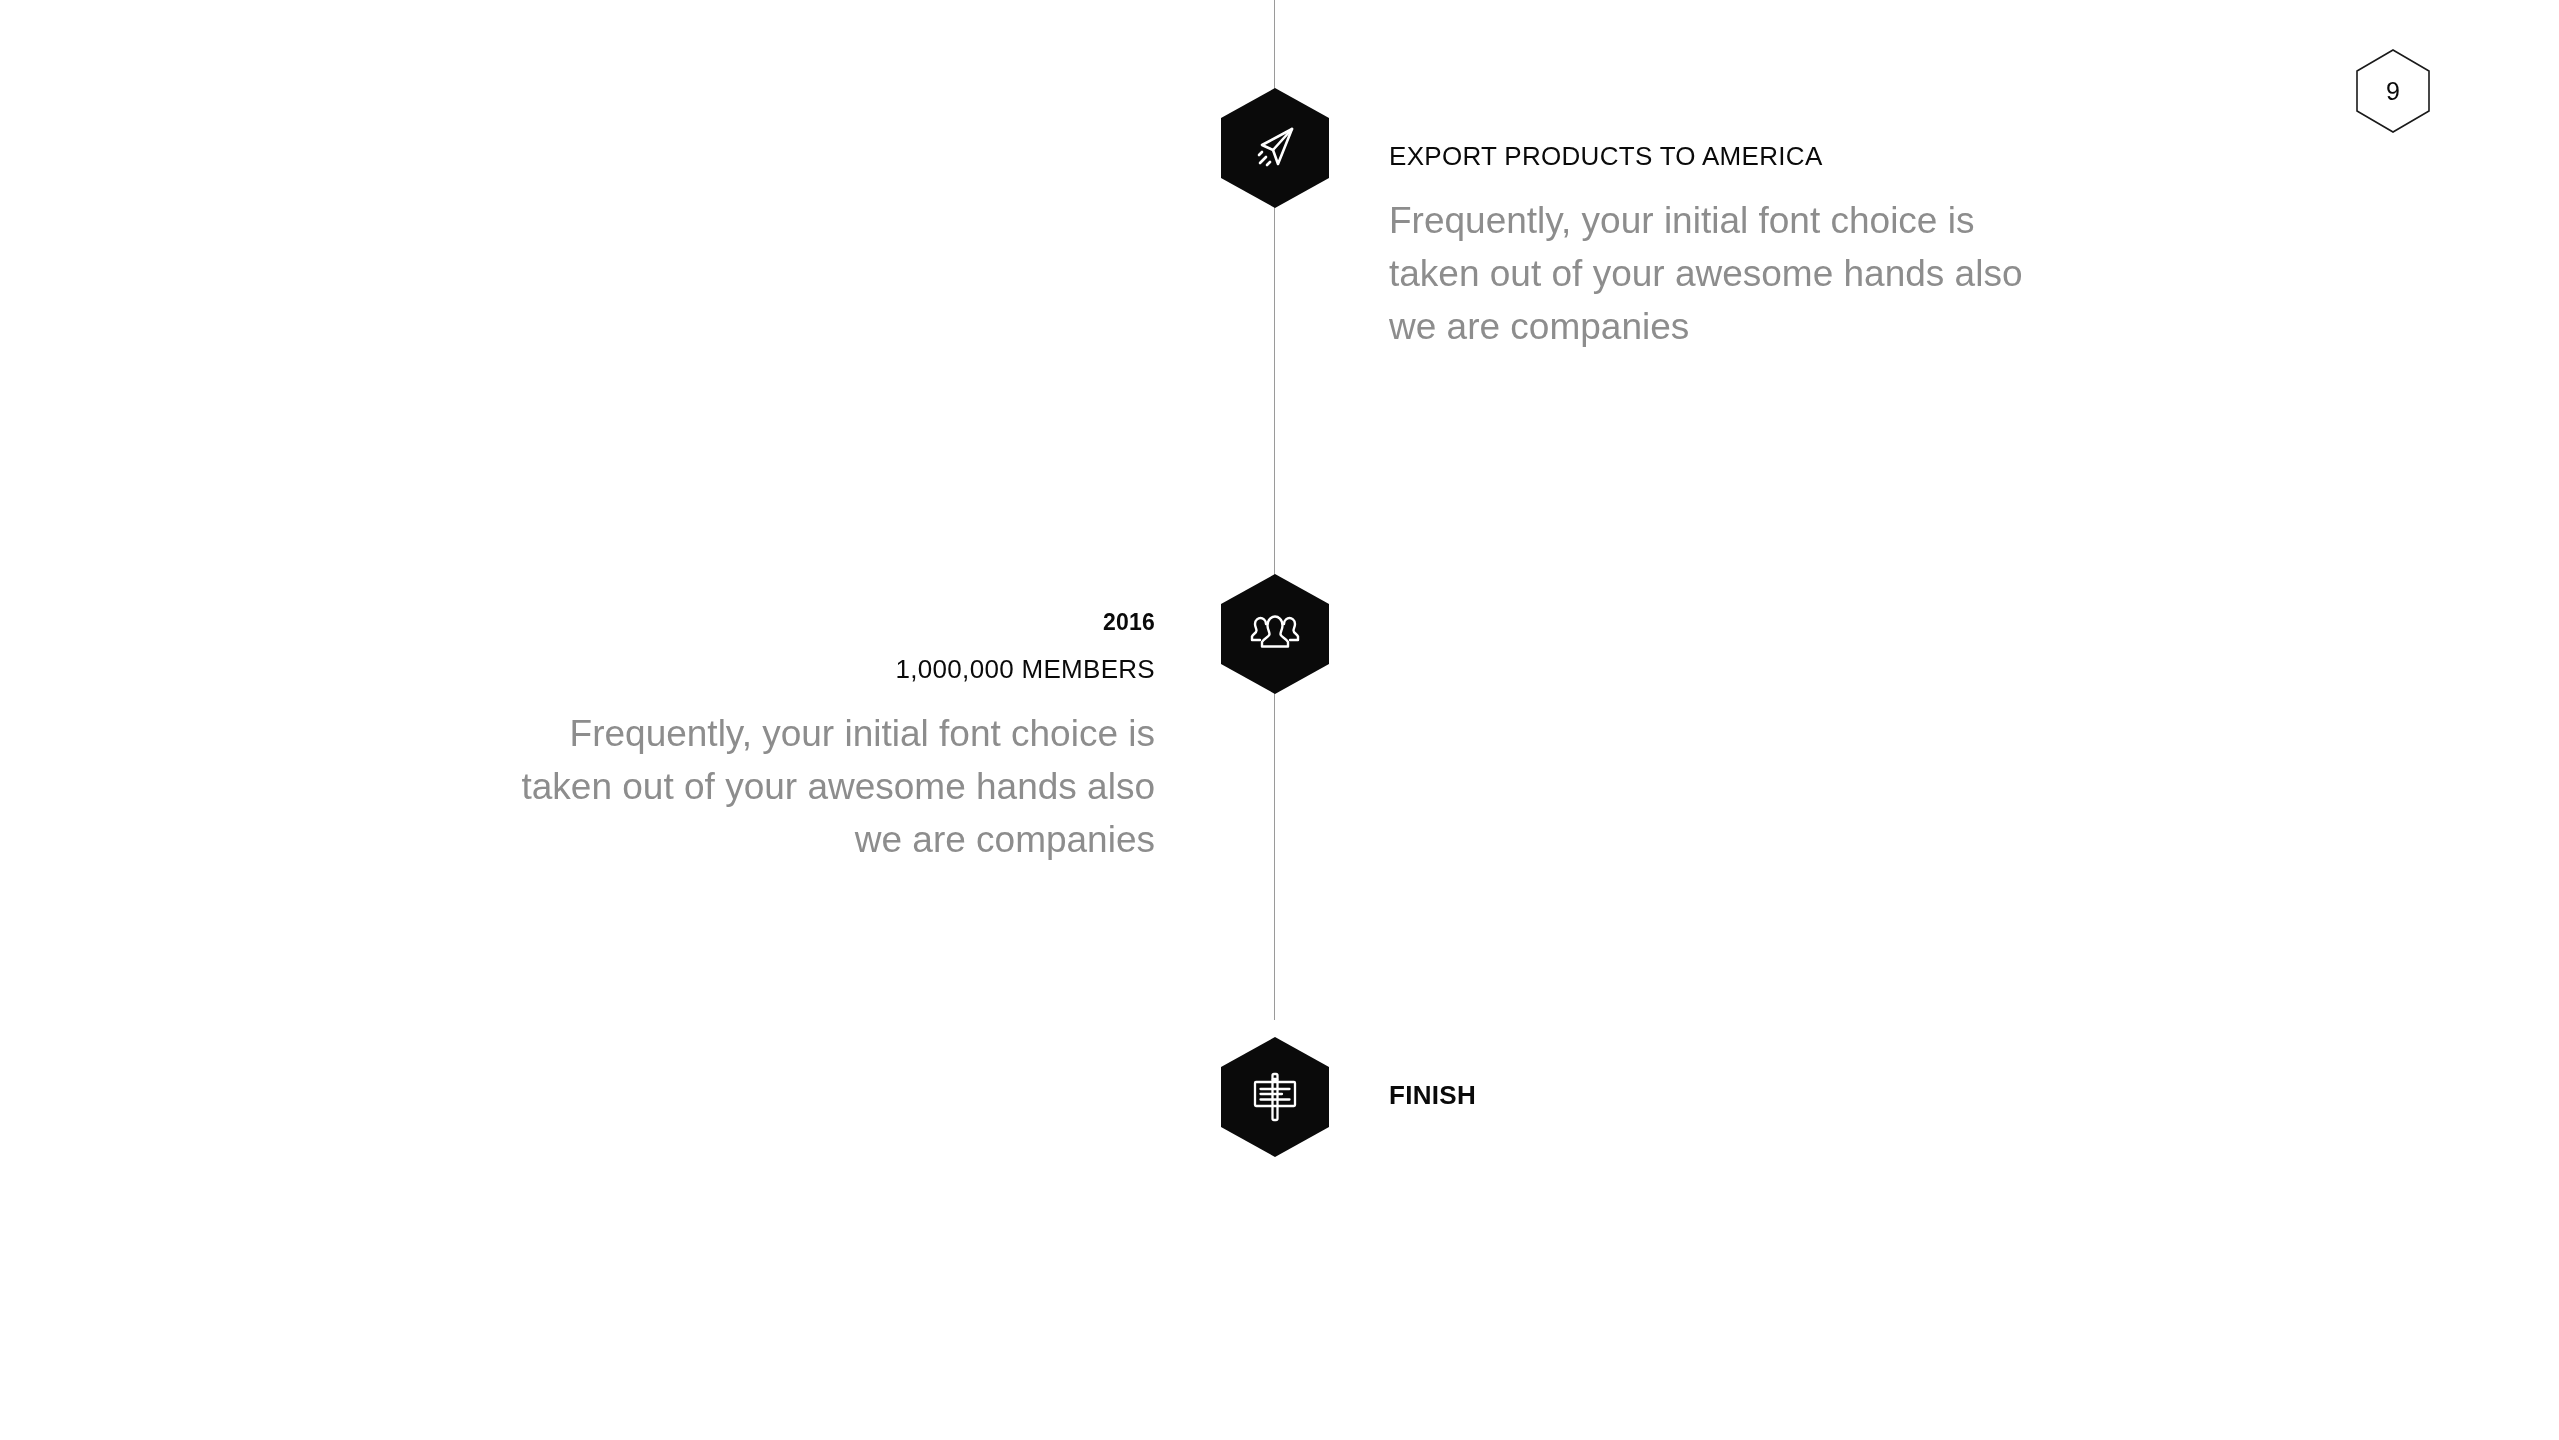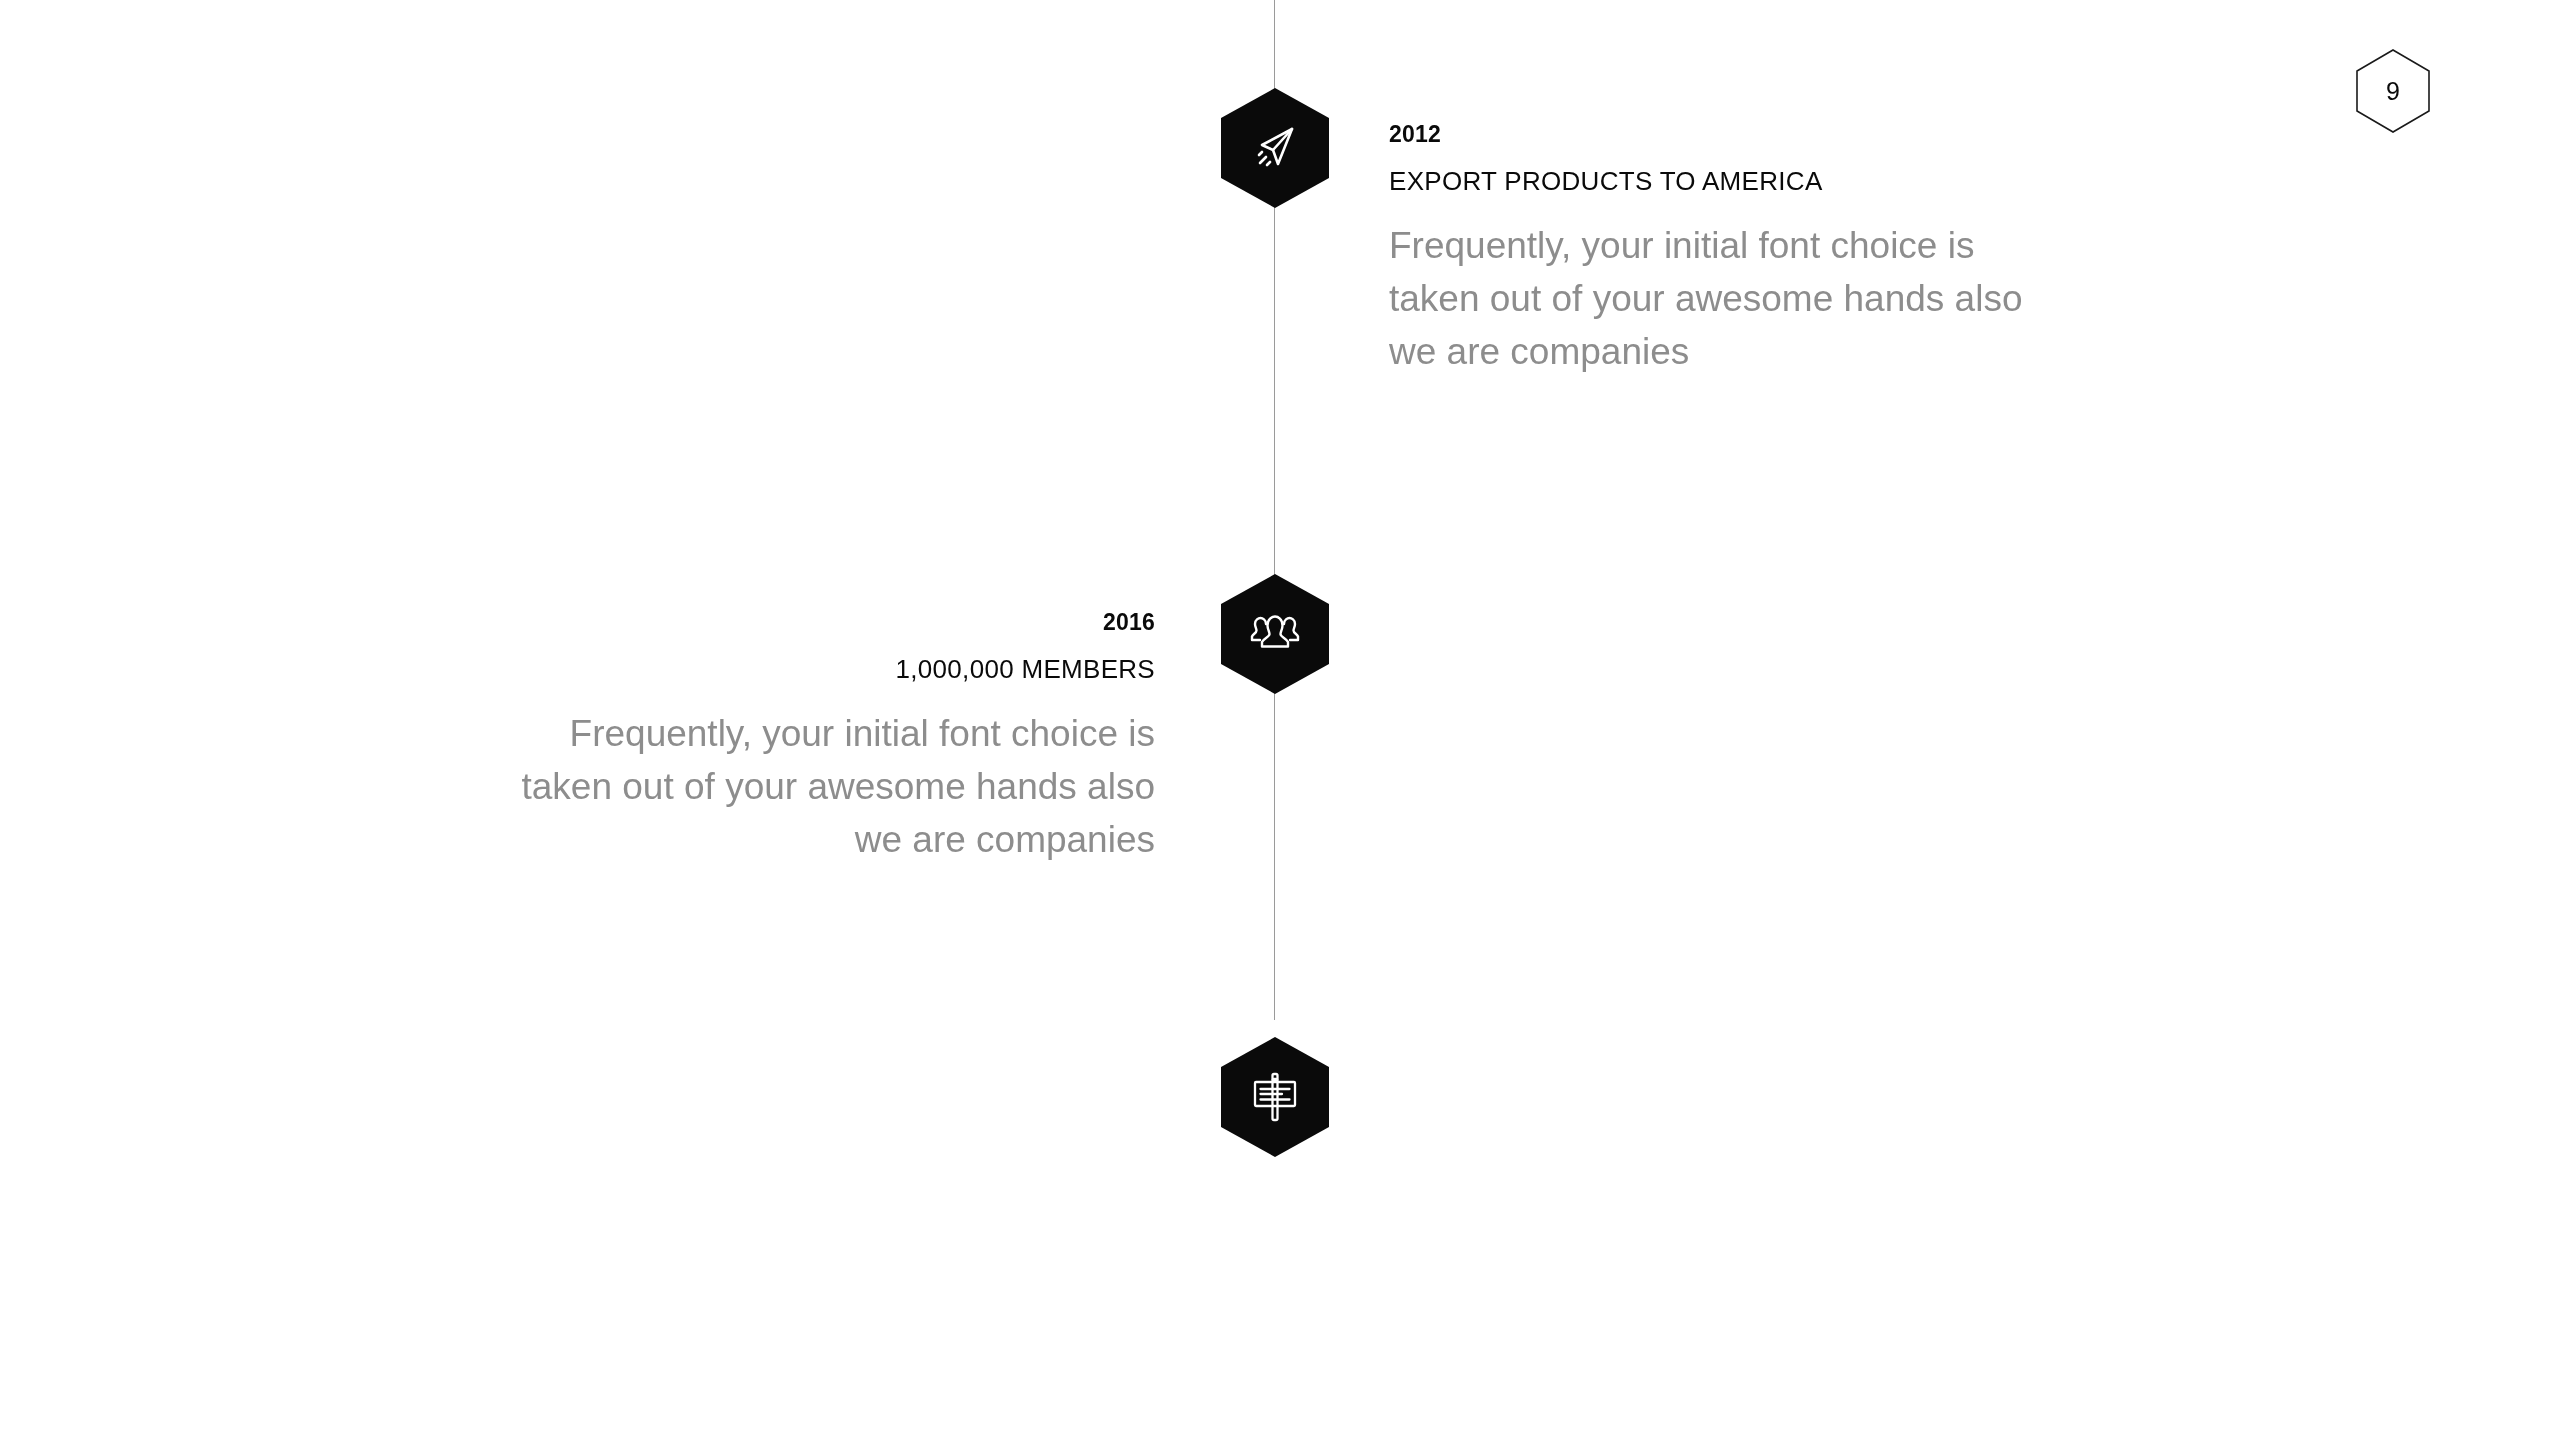--- a/index.html
+++ b/index.html
@@ -199,31 +199,33 @@
         <rect x="7" y="12" width="40" height="24" rx="1"></rect>
 
         <path d="M12.5 19 L41.5 19"></path>
         <path d="M12.5 24 L34 24"></path>
         <path d="M12.5 29.5 L41.5 29.5"></path>
       </svg>
     </div>
   </div>
 
   <div class="milestone right-side milestone-1">
-    <p class="m-year">2012</p>
     <p class="m-title">EXPORT PRODUCTS TO AMERICA</p>
     <p class="m-body">Frequently, your initial font choice is taken out of your awesome hands also we are companies</p>
   </div>
 
   <div class="milestone left-side milestone-2">
     <p class="m-year">2016</p>
     <p class="m-title">1,000,000 MEMBERS</p>
     <p class="m-body">Frequently, your initial font choice is taken out of your awesome hands also we are companies</p>
   </div>
 
+  <div class="milestone milestone-3">
+    <p class="m-label-only">FINISH</p>
+  </div>
 
   <div class="page-badge">
     <svg viewBox="0 0 74 84">
       <polygon points="37,1 73,22 73,62 37,83 1,62 1,22" fill="none" stroke="#1a1a1a" stroke-width="1.6"></polygon>
     </svg>
     <div class="page-num">9</div>
   </div>
 
 </div>
 

